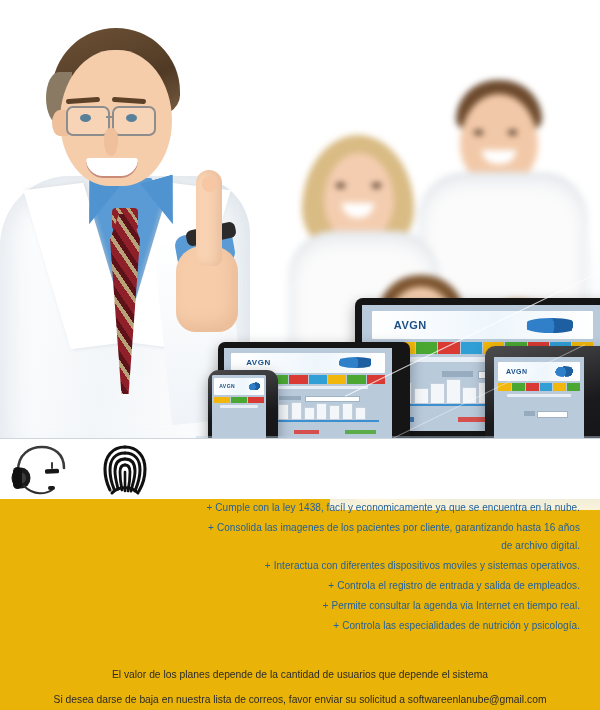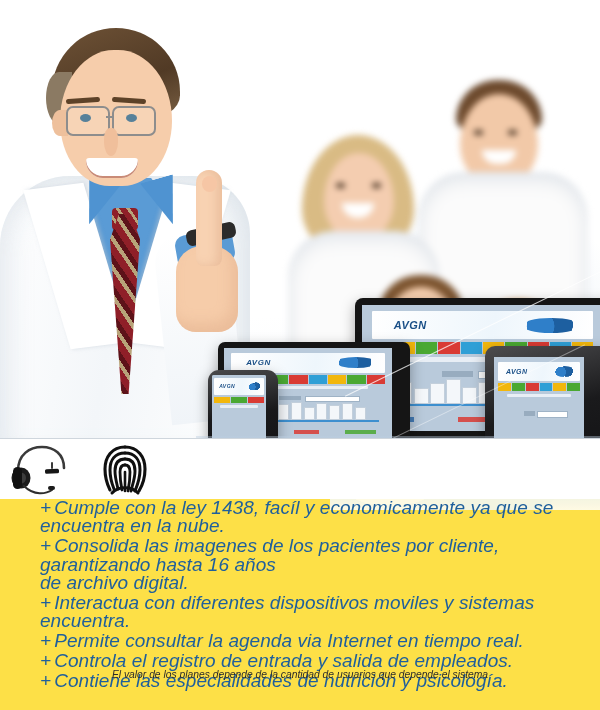--- a/index.html
+++ b/index.html
@@ -7,23 +7,22 @@
   body{
     width:600px;height:710px;
     background:#ffffff;
     font-family:"Liberation Sans","DejaVu Sans",sans-serif;
     overflow:hidden;
     position:relative;
   }
   #flyer{
     position:relative;
     width:600px;height:710px;
-    background:#fde047;
+    background:#eab308;
     overflow:hidden;
-    font-style:italic;
   }
 
   
   .hero{
     position:absolute;left:0;top:0;width:600px;height:438px;
     overflow:hidden;
     background:
       radial-gradient(ellipse 240px 180px at 470px 330px, rgba(205,222,238,.55) 0%, rgba(255,255,255,0) 72%),
       linear-gradient(180deg,#ffffff 0%,#ffffff 72%,#f7fafd 100%);
   }
@@ -166,24 +165,25 @@
   
   .iconstrip{position:absolute;left:0;top:439px;width:600px;height:60px;background:#ffffff;}
   .ico{position:absolute;}
   .ico-headset{left:8px;top:2px;width:66px;height:56px;}
   .ico-finger{left:96px;top:2px;width:58px;height:56px;}
 
   
   .features{position:absolute;left:40px;top:499px;width:540px;}
   .feat{
     color:#1f5f9c;
-    font-size:19px;
+    font-size:10px;
     line-height:18.4px;
     letter-spacing:.05px;
     white-space:pre-line;
+    text-align:right;
   }
   .feat .pl{margin-right:3px;}
 
   
   .foot1{position:absolute;left:0;top:669px;width:600px;text-align:center;color:#2b2b2b;font-size:10.3px;}
   .foot2{position:absolute;left:0;top:694px;width:600px;text-align:center;color:#2b2b2b;font-size:10.3px;}
 </style>
 </head>
 <body>
 
@@ -445,21 +445,22 @@
           <path d="M16 52 C22 45, 36 45, 42 52" stroke-width="3"></path>
         </g>
       </svg>
     </span>
   </div>
 
   <div class="features">
     <p class="feat" style="margin:0 0 0 0"><span class="pl">+</span><span>Cumple con la ley 1438, facíl y economicamente ya que se encuentra en la nube.</span></p>
     <p class="feat" style="margin:1.5px 0 0"><span class="pl">+</span><span>Consolida las imagenes de los pacientes por cliente, garantizando hasta 16 años
  de archivo digital.</span></p>
-    <p class="feat" style="margin:1.5px 0 0"><span class="pl">+</span><span>Interactua con diferentes dispositivos moviles y sistemas encuentra.</span></p>
+    <p class="feat" style="margin:1.5px 0 0"><span class="pl">+</span><span>Interactua con diferentes dispositivos moviles y sistemas operativos.</span></p>
+    <p class="feat" style="margin:1.5px 0 0"><span class="pl">+</span><span>Controla el registro de entrada y salida de empleados.</span></p>
     <p class="feat" style="margin:1.5px 0 0"><span class="pl">+</span><span>Permite consultar la agenda via Internet en tiempo real.</span></p>
-    <p class="feat" style="margin:1.5px 0 0"><span class="pl">+</span><span>Controla el registro de entrada y salida de empleados.</span></p>
-    <p class="feat" style="margin:1.5px 0 0"><span class="pl">+</span><span>Contiene las especialidades de nutrición y psicología.</span></p>
+    <p class="feat" style="margin:1.5px 0 0"><span class="pl">+</span><span>Controla las especialidades de nutrición y psicología.</span></p>
   </div>
 
   <div class="foot1">El valor de los planes depende de la cantidad de usuarios que depende el sistema</div>
+  <div class="foot2">Si desea darse de baja en nuestra lista de correos, favor enviar su solicitud a softwareenlanube@gmail.com</div>
 
 </div>
 
 </body></html>

